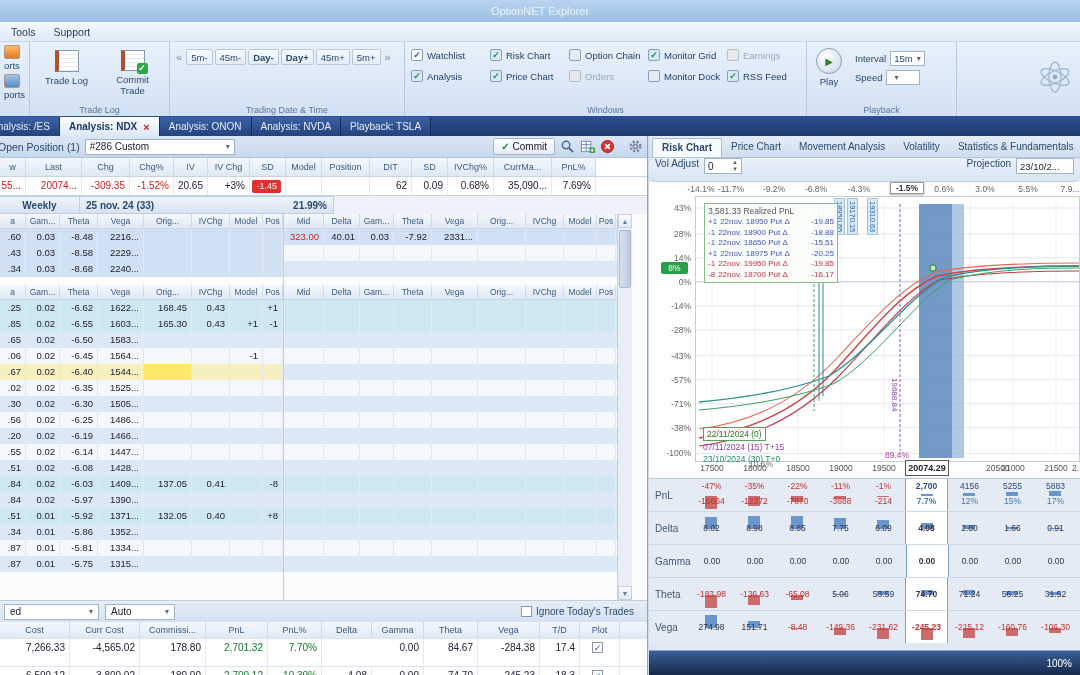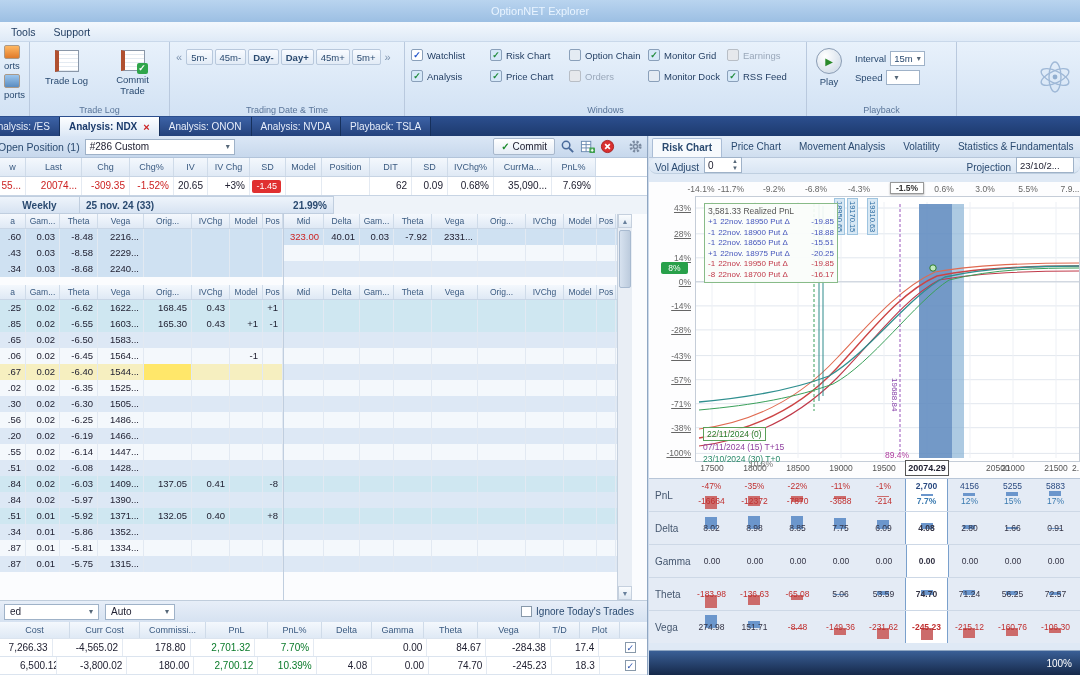--- a/index.html
+++ b/index.html
@@ -99,39 +99,39 @@
 #chainscroll{width:15px;background:#e9eef5;border-left:1px solid #c5d0de;position:relative;font-size:7px;color:#68809c;text-align:center;}
 .sarr{height:14px;line-height:14px;border:1px solid #c5d0de;background:linear-gradient(#fafcfe,#dfe8f2);}
 .sthumb{position:absolute;left:1px;right:1px;top:16px;height:58px;background:linear-gradient(90deg,#d7e2ef,#bccbdd);border:1px solid #a8bad0;border-radius:2px;}
 .sarrb{position:absolute;bottom:0;left:0;right:0;}
 #bottombar{position:absolute;top:464px;left:0;width:648px;height:22px;background:linear-gradient(#e7eef8,#d6e2f1);border-top:1px solid #c0cddc;display:flex;align-items:center;gap:6px;padding:0 4px;}
 .combo{background:#fff;border:1px solid #9fb2c8;height:16px;display:flex;align-items:center;padding:0 5px;font-size:10px;}
 #ignorewrap{margin-left:auto;display:flex;align-items:center;gap:4px;font-size:10px;color:#2a4a70;padding-right:10px;}
 .cb{width:11px;height:11px;border:1px solid #8899aa;background:#fff;display:inline-block;}
 #bottomtable{position:absolute;top:486px;left:0;width:648px;background:#fff;}
 #bottomtable .trow{height:17px;line-height:16px;border-bottom:1px solid #dbe4ef;}
-#bottomtable .trow.brow{height:18px;line-height:17px;gap:18px;}
+#bottomtable .trow.brow{height:28px;line-height:17px;}
 .grn{color:#0a7a2a;}
 .cbx{display:inline-block;width:11px;height:11px;border:1px solid #8899aa;background:#fff;color:#2a52b0;font-size:9px;line-height:10px;text-align:center;}
 
 
 #rightpanel{position:absolute;left:649px;top:136px;width:431px;height:539px;background:#dfe9f5;overflow:hidden;}
 #risktabs{position:absolute;top:0;left:0;width:431px;height:22px;background:linear-gradient(#e3edf8,#cfdeef);display:flex;align-items:flex-end;padding-left:3px;border-bottom:1px solid #b6c6da;}
 .rtab{height:19px;line-height:18px;padding:0 9px;font-size:10px;color:#2a4a70;white-space:nowrap;}
 .rtab.active{background:#f7fafd;border:1px solid #aabdd6;border-bottom:none;font-weight:bold;border-radius:2px 2px 0 0;}
-#volbar{position:absolute;top:22px;left:0;width:431px;height:16px;background:linear-gradient(#e9f1fa,#d9e5f3);display:flex;align-items:flex-end;gap:5px;padding:0 6px;border-bottom:1px solid #bfcfe0;border-radius:8px;}
+#volbar{position:absolute;top:22px;left:0;width:431px;height:24px;background:linear-gradient(#e9f1fa,#d9e5f3);display:flex;align-items:flex-start;gap:5px;padding:0 6px;border-bottom:1px solid #bfcfe0;border-radius:8px;}
 .vlbl{font-size:10px;color:#2a4a70;}
 .spin{background:#fff;border:1px solid #9fb2c8;height:16px;width:38px;display:flex;align-items:center;padding:0 3px;font-size:10px;}
 .spinarrows{margin-left:auto;font-size:6px;color:#567;line-height:7px;display:flex;flex-direction:column;}
 .spacer{flex:1;}
 .projbox{background:#fff;border:1px solid #9fb2c8;height:16px;width:58px;display:flex;align-items:center;padding:0 3px;font-size:9.5px;overflow:hidden;white-space:nowrap;}
 #chartregion{position:absolute;top:46px;left:0;width:431px;height:296px;background:#fdfdfe;}
 .pct{position:absolute;top:2px;width:34px;text-align:center;font-size:8.5px;color:#666;}
 .pctbox{background:#fff;border:1px solid #999;box-shadow:0 1px 2px rgba(0,0,0,.3);top:0;font-weight:bold;color:#333;z-index:4;}
-.ylab{position:absolute;width:40px;text-align:right;font-size:8.5px;color:#666;left:2px;text-decoration:underline;}
+.ylab{position:absolute;width:40px;text-align:right;font-size:8.5px;color:#666;left:2px;}
 #ybadge{position:absolute;left:12px;top:80px;width:27px;height:12px;background:#28a04a;color:#fff;font-size:8.5px;text-align:center;line-height:12px;border-radius:2px;z-index:3;}
 #plot{position:absolute;left:46px;top:14px;}
 .xlab{position:absolute;top:281px;width:40px;text-align:center;font-size:8.5px;color:#555;}
 #pricebox{position:absolute;left:256px;top:278px;width:44px;height:16px;background:#fff;border:1px solid #555;font-weight:bold;font-size:9px;text-align:center;line-height:14px;z-index:5;}
 #tooltip{position:absolute;left:55px;top:21px;width:134px;background:rgba(250,253,250,.93);border:1px solid #88bb88;font-size:8px;padding:2px 3px;z-index:4;}
 .tiptitle{color:#555;font-size:8.5px;margin-bottom:1px;}
 .tleg{display:flex;gap:3px;line-height:10.5px;}
 .tleg.blue{color:#4455bb;}
 .tleg.red{color:#c03848;}
 .tleg .tv{margin-left:auto;}
@@ -1205,21 +1205,21 @@
         <div class="gcell">
           <div class="gbar pos" style="height: 5.03381px; top: 11.9662px;"></div>
           <div class="gnum">71.24</div>
         </div>
         <div class="gcell">
           <div class="gbar pos" style="height: 3.97462px; top: 13.0254px;"></div>
           <div class="gnum">56.25</div>
         </div>
         <div class="gcell">
           <div class="gbar pos" style="height: 2.71405px; top: 14.286px;"></div>
-          <div class="gnum">72.57</div>
+          <div class="gnum">31.52</div>
         </div>
         <div class="gcell">
           <div class="gnum">23.2...</div>
         </div>
       </div>
       <div class="grow">
         <div class="glabel">Vega</div>
         <div class="gcell">
           <div class="gbar pos" style="height: 13px; top: 4px;"></div>
           <div class="gnum">274.98</div>

